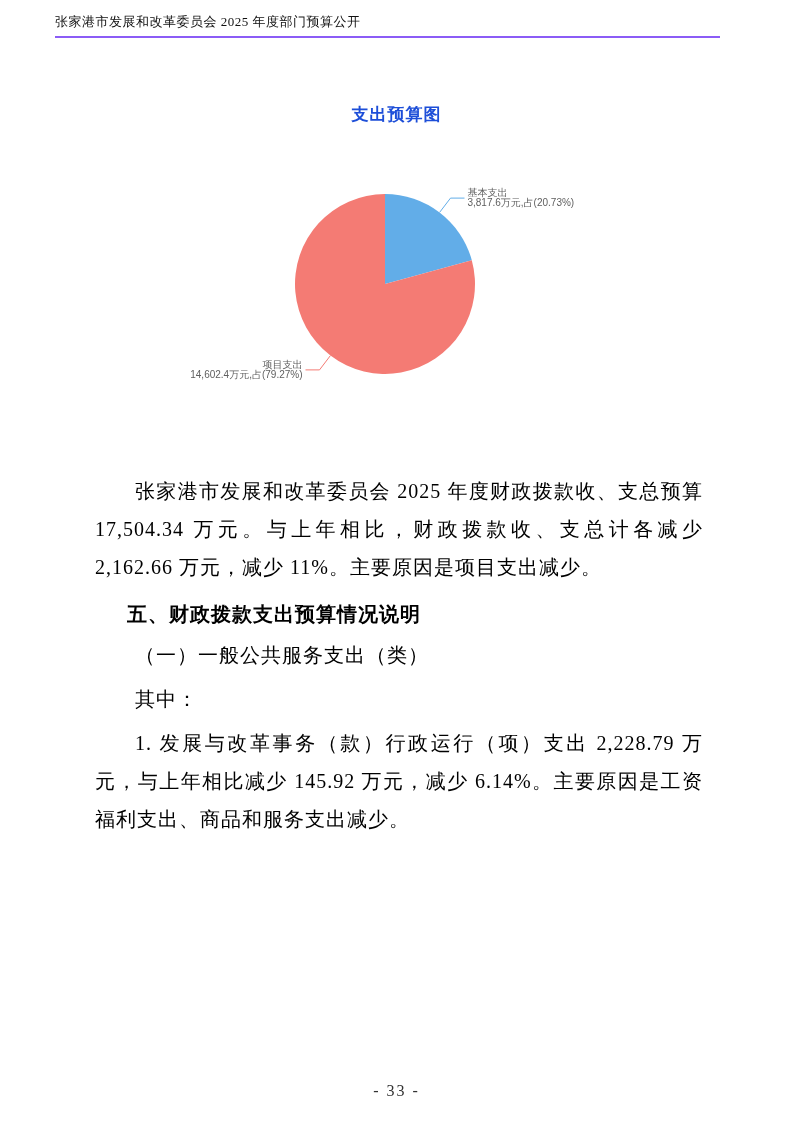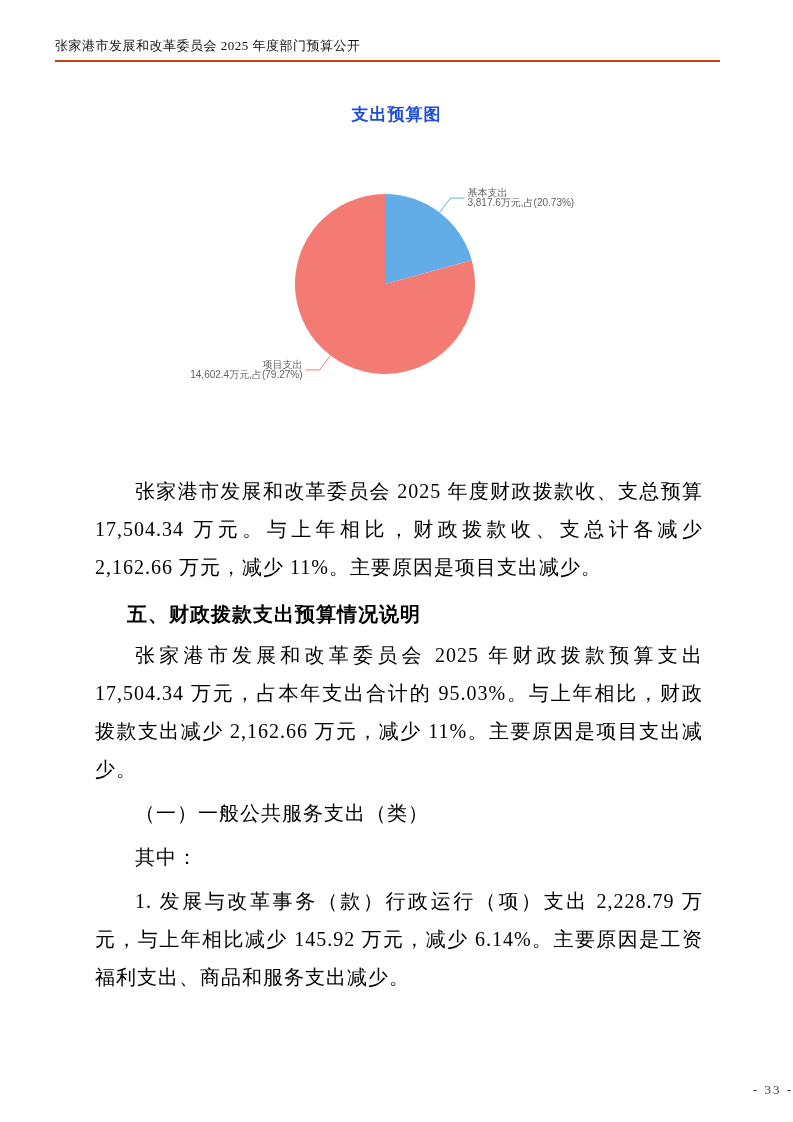--- a/index.html
+++ b/index.html
@@ -4,21 +4,21 @@
 <style>
   html,body{margin:0;padding:0;}
   body{
     width:793px;height:1122px;position:relative;background:#ffffff;
     font-family:"Liberation Serif","DejaVu Serif",serif;color:#000;
     overflow:hidden;
   }
   .doc-header{
     position:absolute;left:55px;right:73px;top:13px;
     font-size:13px;letter-spacing:.5px;color:#111;
-    padding-bottom:5px;border-bottom:2px solid #c2410c;margin-top:24px;
+    padding-bottom:5px;border-bottom:2px solid #8b5cf6;
   }
   .chart-title{
     position:absolute;top:103px;left:0;width:100%;text-align:center;
     font-family:"Liberation Sans","DejaVu Sans",sans-serif;
     font-weight:bold;font-size:17px;color:#1d4ed8;letter-spacing:1px;
   }
   .chart-svg{position:absolute;top:170px;left:0;}
   .pie-label-text{
     font-family:"Liberation Sans","DejaVu Sans",sans-serif;
     font-size:10px;fill:#5e5e5e;
@@ -29,22 +29,22 @@
   }
   .doc-body h3{
     margin:0;font-size:20px;font-weight:bold;line-height:44px;
     text-indent:2em;letter-spacing:1px;
   }
   .doc-body p{
     margin:0 8px 6px;line-height:38px;text-indent:2em;
     text-align:justify;text-justify:inter-ideograph;
   }
   .doc-footer{
-    position:absolute;top:1082px;left:0;width:100%;text-align:right;
-    font-size:13px;color:#333;letter-spacing:2px;
+    position:absolute;top:1082px;left:0;width:100%;text-align:center;
+    font-size:16px;color:#333;letter-spacing:2px;
   }
 </style>
 </head>
 <body>
 
 <div class="doc-header">张家港市发展和改革委员会 2025 年度部门预算公开</div>
 
 <div class="chart-title">支出预算图</div>
 
 <svg class="chart-svg" width="793" height="240" viewBox="0 0 793 240">
@@ -54,19 +54,18 @@
     <text x="467.4677373253445" y="36.1" text-anchor="start" class="pie-label-text">3,817.6万元,占(20.73%)</text>
     <path d="M 385 114 L 471.78 90.14 A 90 90 0 1 1 385.00 24.00 Z" fill="#F47B74"></path>
     <polyline points="330.4,185.6 319.5,199.9 305.5,199.9" fill="none" stroke="#F47B74" stroke-width="1"></polyline>
     <text x="302.5322626746556" y="197.9" text-anchor="end" class="pie-label-text">项目支出</text>
     <text x="302.5322626746556" y="207.9" text-anchor="end" class="pie-label-text">14,602.4万元,占(79.27%)</text>
   </svg>
 
 <div class="doc-body">
     <p>张家港市发展和改革委员会 2025 年度财政拨款收、支总预算 17,504.34 万元。与上年相比，财政拨款收、支总计各减少 2,162.66 万元，减少 11%。主要原因是项目支出减少。</p>
     <h3>五、财政拨款支出预算情况说明</h3>
-    <p>张家港市发展和改革委员会 2025 年财政拨款预算支出 17,504.34 万元，占本年支出合计的 95.03%。与上年相比，财政拨款支出减少 2,162.66 万元，减少 11%。主要原因是项目支出减少。</p>
     <p>（一）一般公共服务支出（类）</p>
     <p>其中：</p>
     <p>1. 发展与改革事务（款）行政运行（项）支出 2,228.79 万元，与上年相比减少 145.92 万元，减少 6.14%。主要原因是工资福利支出、商品和服务支出减少。</p>
   </div>
 
 <div class="doc-footer">- 33 -</div>
 
 </body></html>

